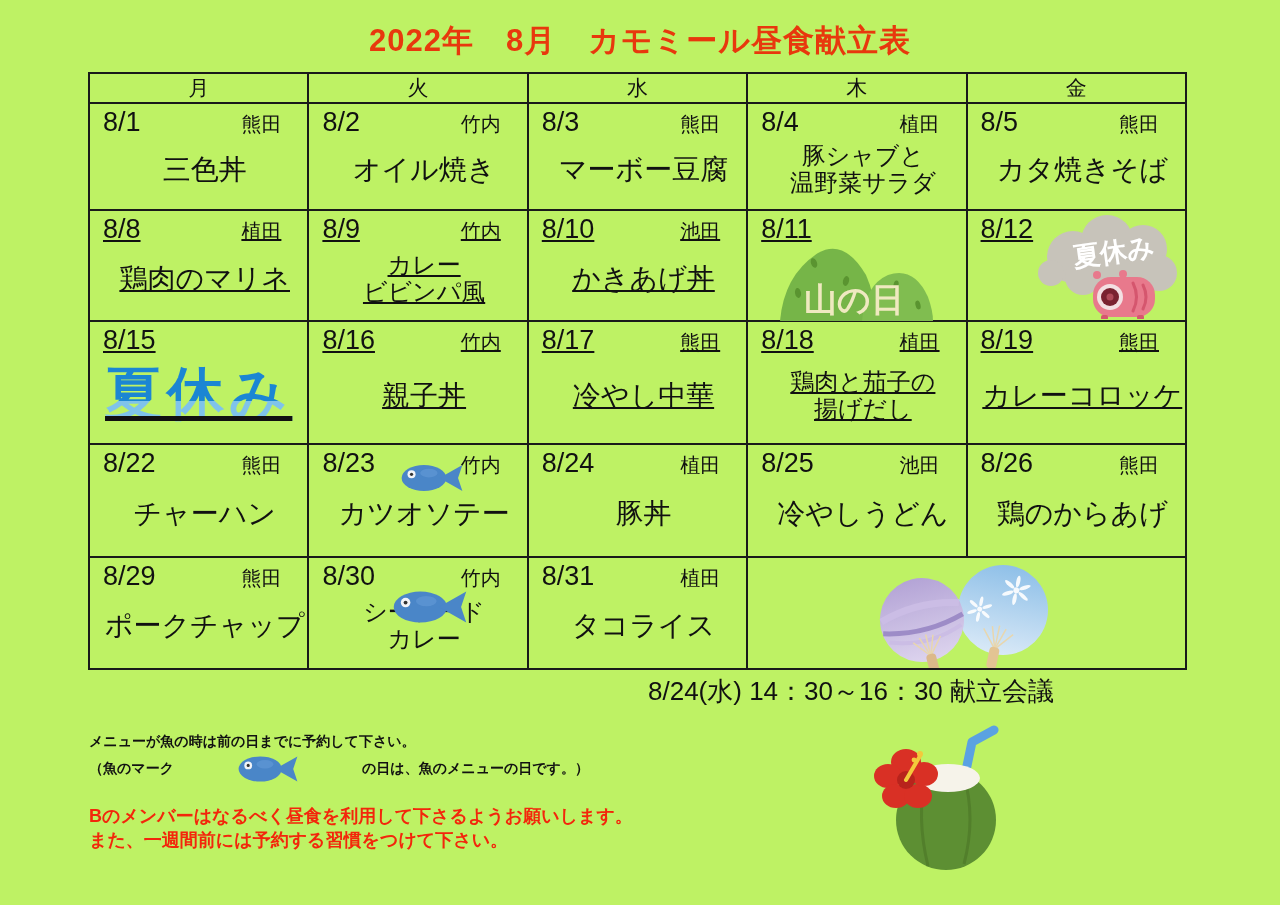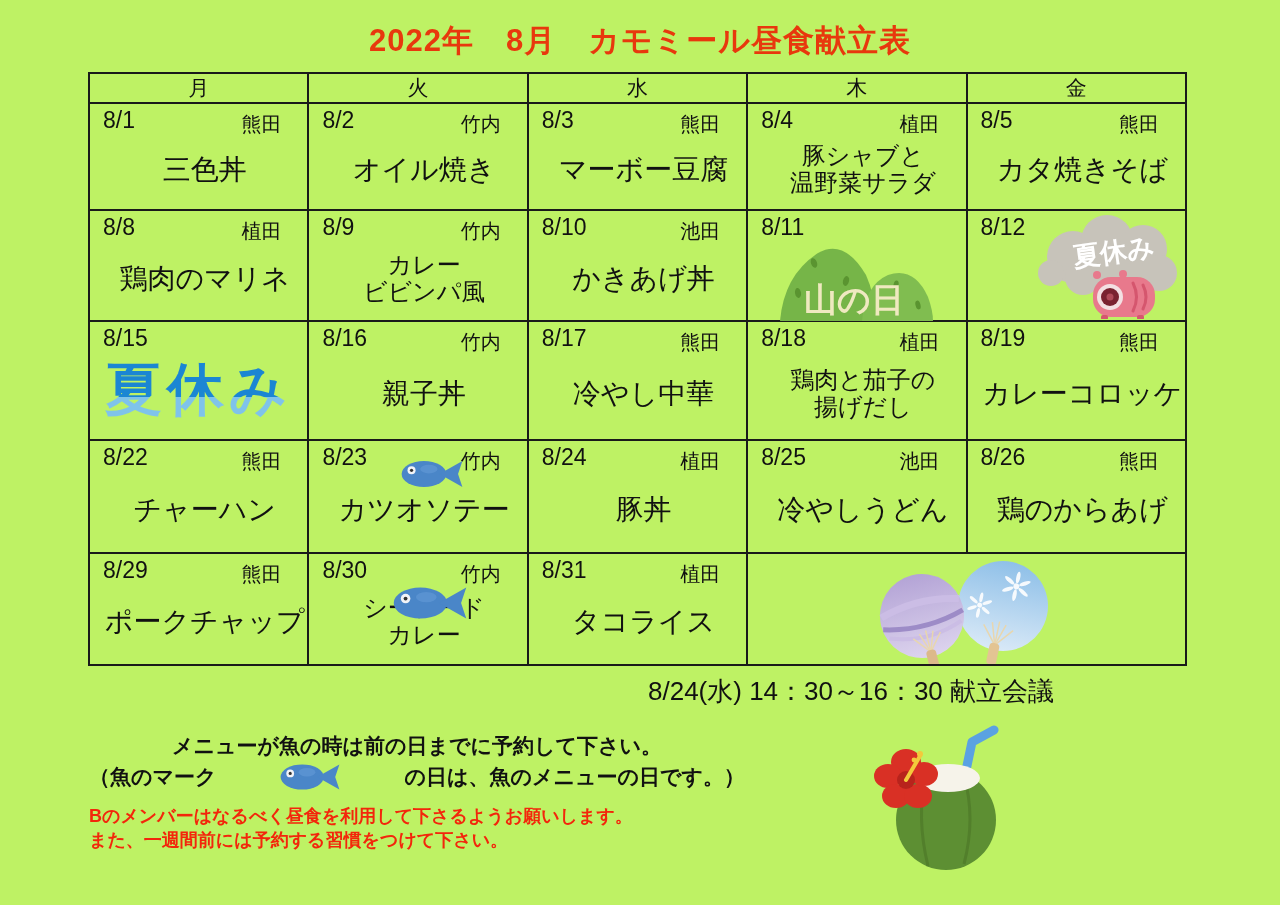--- a/index.html
+++ b/index.html
@@ -5,43 +5,43 @@
   html,body{margin:0;padding:0;background:#fff;}
   .page{position:relative;width:1280px;height:905px;background:#bef264;overflow:hidden;
         font-family:"Liberation Sans","DejaVu Sans",sans-serif;color:#111;}
   .title{position:absolute;left:0;top:20px;width:100%;text-align:center;
          font-size:31px;font-weight:bold;color:#e8380d;letter-spacing:1px;}
   table.calendar{position:absolute;left:88px;top:72px;width:1099px;
                  border-collapse:collapse;table-layout:fixed;}
   table.calendar th{border:2px solid #1a1a1a;height:26px;font-weight:normal;
                     font-size:21px;text-align:center;padding:0;}
   table.calendar td{border:2px solid #1a1a1a;padding:0;vertical-align:top;position:relative;}
-  tr.r1 td{height:105px;} tr.r2 td{height:109px;} tr.r3 td{height:112px;}
+  tr.r1 td{height:105px;} tr.r2 td{height:109px;text-decoration:underline;} tr.r3 td{height:112px;text-decoration:underline;}
   tr.r4 td{height:111px;} tr.r5 td{height:110px;}
   .cell{height:100%;display:flex;flex-direction:column;}
   .head{display:flex;justify-content:space-between;align-items:flex-start;
         padding:3px 26px 0 13px;}
-  .date{font-size:23px;}
+  .date{font-size:27px;}
   .staff{font-size:20px;padding-top:4px;}
   .menu{flex:1;display:flex;align-items:center;justify-content:center;text-align:center;
         font-size:28px;line-height:1.12;white-space:pre-line;padding:0 2px 8px 14px;}
   .menu.small{font-size:24px;}
   .vacation-text{flex:1;display:flex;align-items:center;justify-content:center;
         font-size:57px;font-weight:bold;letter-spacing:5px;padding-bottom:10px;
         background:linear-gradient(180deg,#1b86d3 0 52%,#7fc3ea 52% 100%);
         -webkit-background-clip:text;background-clip:text;color:transparent;}
   .fish-svg{position:absolute;}
   .fish-23{left:92px;top:13px;width:62px;height:40px;}
   .fish-30{left:84px;top:26px;width:74px;height:46px;}
   .mtn-svg{position:absolute;left:28px;top:22px;width:162px;height:88px;}
   .cloudpig-svg{position:absolute;right:2px;top:4px;width:152px;height:104px;}
   .fans-svg{position:absolute;left:112px;top:4px;width:215px;height:106px;}
   .note1{position:absolute;left:89px;top:679px;font-size:21px;font-weight:bold;}
   .meeting{position:absolute;left:648px;top:674px;font-size:26px;}
-  .note2{position:absolute;left:89px;top:733px;font-size:21px;font-weight:bold;line-height:1.25;text-align:center;}
+  .note2{position:absolute;left:89px;top:733px;font-size:14px;font-weight:bold;line-height:1.25;}
   .note2-line2{display:flex;align-items:center;gap:44px;}
   .note2-fish{width:92px;height:36px;margin:0 4px;}
   .notice{position:absolute;left:89px;top:805px;font-size:18px;font-weight:bold;
           color:#f3260b;line-height:1.33;}
   .coconut-svg{position:absolute;left:868px;top:722px;width:134px;height:148px;}
 </style>
 </head>
 <body>
 
 <svg width="0" height="0" style="position:absolute">

